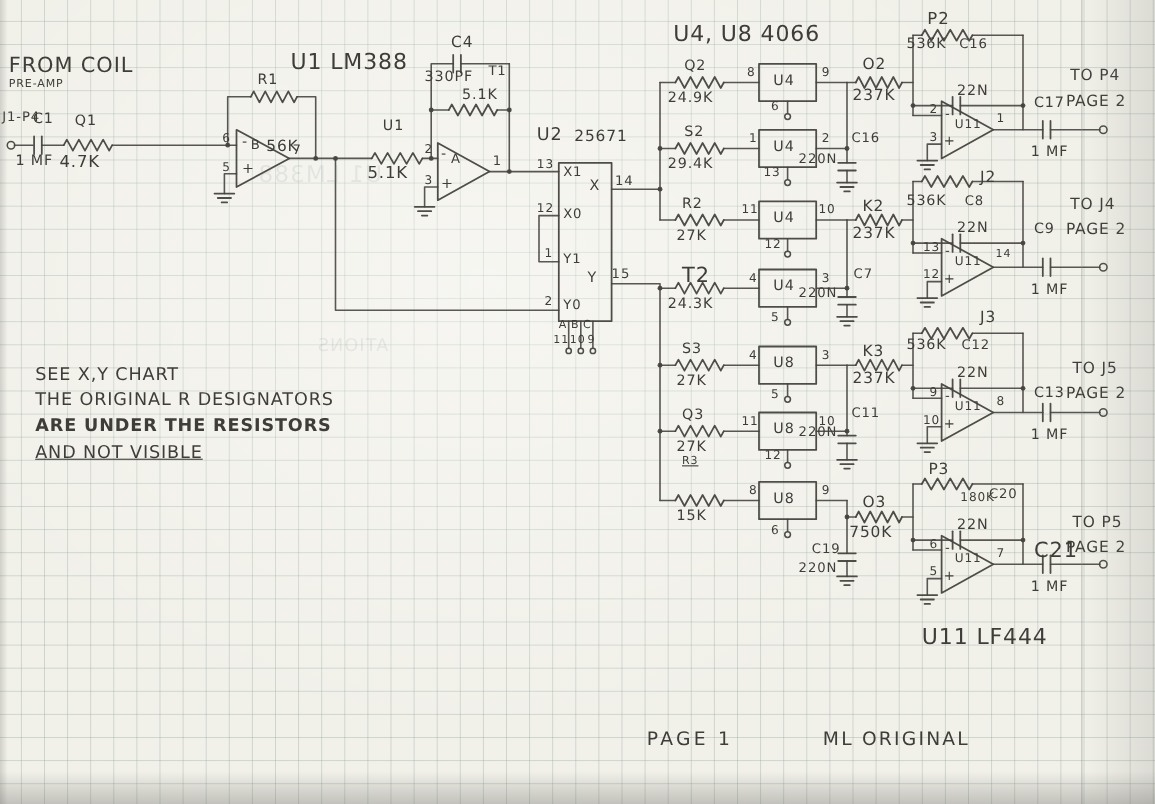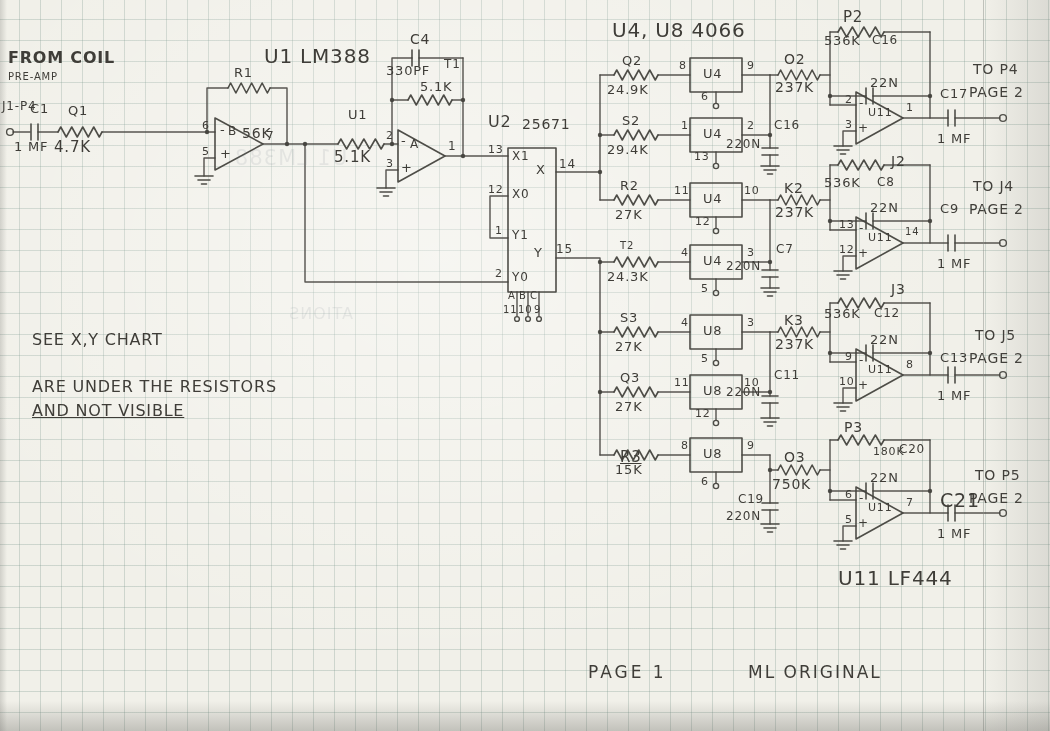--- a/index.html
+++ b/index.html
@@ -271,21 +271,21 @@
       <polyline points="764,292 776,292" class="sym"></polyline>
       <polyline points="767.5,296 772.5,296" class="sym"></polyline>
       <polyline points="761,418 779,418" class="sym"></polyline>
       <polyline points="764,422 776,422" class="sym"></polyline>
       <polyline points="767.5,426 772.5,426" class="sym"></polyline>
       <polyline points="761,524 779,524" class="sym"></polyline>
       <polyline points="764,528 776,528" class="sym"></polyline>
       <polyline points="767.5,532 772.5,532" class="sym"></polyline>
     </svg>
   <div id="labels-layer">
-      <span class="hand" style="left: 8px; top: 50px; font-size: 16px; font-weight: bold;">FROM COIL</span>
+      <span class="hand" style="left: 8px; top: 50px; font-size: 19px;">FROM COIL</span>
       <span class="hand" style="left: 8px; top: 72px; font-size: 10px;">PRE-AMP</span>
       <span class="hand" style="left: 2px; top: 100px; font-size: 12px;">J1-P4</span>
       <span class="hand" style="left: 30px; top: 102px; font-size: 13px;">C1</span>
       <span class="hand" style="left: 14px; top: 140px; font-size: 13px;">1 MF</span>
       <span class="hand" style="left: 68px; top: 104px; font-size: 13px;">Q1</span>
       <span class="hand" style="left: 54px; top: 140px; font-size: 15px;">4.7K</span>
       <span class="hand" style="left: 234px; top: 66px; font-size: 13px;">R1</span>
       <span class="hand" style="left: 242px; top: 108px; font-size: 14px; margin-top: 18px;">56K</span>
       <span class="hand" style="left: 264px; top: 46px; font-size: 20px;">U1 LM388</span>
       <span class="hand" style="left: 202px; top: 120px; font-size: 11px;">6</span>
@@ -338,39 +338,39 @@
       <span class="hand" style="left: 681px; top: 120px; font-size: 11px;">1</span>
       <span class="hand" style="left: 747px; top: 120px; font-size: 11px;">2</span>
       <span class="hand" style="left: 703px; top: 127px; font-size: 13px;">U4</span>
       <span class="hand" style="left: 694px; top: 151px; font-size: 11px;">13</span>
       <span class="hand" style="left: 620px; top: 179px; font-size: 13px;">R2</span>
       <span class="hand" style="left: 615px; top: 208px; font-size: 13px;">27K</span>
       <span class="hand" style="left: 674px; top: 185px; font-size: 11px;">11</span>
       <span class="hand" style="left: 744px; top: 185px; font-size: 11px;">10</span>
       <span class="hand" style="left: 703px; top: 192px; font-size: 13px;">U4</span>
       <span class="hand" style="left: 695px; top: 216px; font-size: 11px;">12</span>
-      <span class="hand" style="left: 620px; top: 241px; font-size: 10px;">T2</span>
+      <span class="hand" style="left: 620px; top: 241px; font-size: 19px;">T2</span>
       <span class="hand" style="left: 607px; top: 270px; font-size: 13px;">24.3K</span>
       <span class="hand" style="left: 681px; top: 247px; font-size: 11px;">4</span>
       <span class="hand" style="left: 747px; top: 247px; font-size: 11px;">3</span>
       <span class="hand" style="left: 703px; top: 254px; font-size: 13px;">U4</span>
       <span class="hand" style="left: 701px; top: 283px; font-size: 11px;">5</span>
       <span class="hand" style="left: 620px; top: 311px; font-size: 13px;">S3</span>
       <span class="hand" style="left: 615px; top: 340px; font-size: 13px;">27K</span>
       <span class="hand" style="left: 681px; top: 317px; font-size: 11px;">4</span>
       <span class="hand" style="left: 747px; top: 317px; font-size: 11px;">3</span>
       <span class="hand" style="left: 703px; top: 324px; font-size: 13px;">U8</span>
       <span class="hand" style="left: 701px; top: 353px; font-size: 11px;">5</span>
       <span class="hand" style="left: 620px; top: 371px; font-size: 13px;">Q3</span>
       <span class="hand" style="left: 615px; top: 400px; font-size: 13px;">27K</span>
       <span class="hand" style="left: 674px; top: 377px; font-size: 11px;">11</span>
       <span class="hand" style="left: 744px; top: 377px; font-size: 11px;">10</span>
       <span class="hand" style="left: 703px; top: 384px; font-size: 13px;">U8</span>
       <span class="hand" style="left: 695px; top: 408px; font-size: 11px;">12</span>
-      <span class="hand" style="left: 620px; top: 450px; font-size: 15px; text-decoration: underline;">R3</span>
+      <span class="hand" style="left: 620px; top: 415px; font-size: 10px; text-decoration: underline;">R3</span>
       <span class="hand" style="left: 615px; top: 463px; font-size: 13px;">15K</span>
       <span class="hand" style="left: 681px; top: 440px; font-size: 11px;">8</span>
       <span class="hand" style="left: 747px; top: 440px; font-size: 11px;">9</span>
       <span class="hand" style="left: 703px; top: 447px; font-size: 13px;">U8</span>
       <span class="hand" style="left: 701px; top: 476px; font-size: 11px;">6</span>
       <span class="hand" style="left: 843px; top: 10px; font-size: 15px;">P2</span>
       <span class="hand" style="left: 824px; top: 34px; font-size: 13px;">536K</span>
       <span class="hand" style="left: 872px; top: 34px; font-size: 12px;">C16</span>
       <span class="hand" style="left: 784px; top: 52px; font-size: 14px;">O2</span>
       <span class="hand" style="left: 775px; top: 80px; font-size: 14px;">237K</span>
@@ -436,21 +436,22 @@
       <span class="hand" style="left: 868px; top: 502px; font-size: 11px;">U11</span>
       <span class="hand" style="left: 906px; top: 497px; font-size: 11px;">7</span>
       <span class="hand" style="left: 738px; top: 493px; font-size: 12px;">C19</span>
       <span class="hand" style="left: 726px; top: 510px; font-size: 12px;">220N</span>
       <span class="hand" style="left: 975px; top: 468px; font-size: 14px;">TO P5</span>
       <span class="hand" style="left: 969px; top: 491px; font-size: 14px;">PAGE 2</span>
       <span class="hand" style="left: 940px; top: 491px; font-size: 19px;">C21</span>
       <span class="hand" style="left: 937px; top: 527px; font-size: 13px;">1 MF</span>
       <span class="hand" style="left: 838px; top: 568px; font-size: 20px;">U11 LF444</span>
       <span class="hand" style="left: 32px; top: 332px; font-size: 16px;">SEE X,Y CHART</span>
-      <span class="hand" style="left: 32px; top: 379px; font-size: 16px;">ARE UNDER THE RESISTORS</span>
+      <span class="hand" style="left: 32px; top: 355px; font-size: 16px;">THE ORIGINAL R DESIGNATORS</span>
+      <span class="hand" style="left: 32px; top: 379px; font-size: 16px; font-weight: bold;">ARE UNDER THE RESISTORS</span>
       <span class="hand" style="left: 32px; top: 403px; font-size: 16px; text-decoration: underline;">AND NOT VISIBLE</span>
       <span class="ghost" style="left: 234px; top: 148px; font-size: 21px;">U1 LM388</span>
       <span class="ghost" style="left: 288px; top: 306px; font-size: 16px;">ATIONS</span>
     </div>
   <div class="hand lbl-page">PAGE 1</div>
   <div class="hand lbl-title">ML ORIGINAL</div>
   <div class="paper-fold"></div>
   <div class="edge-right"></div>
   <div class="edge-left"></div>
   <div class="edge-bottom"></div>

